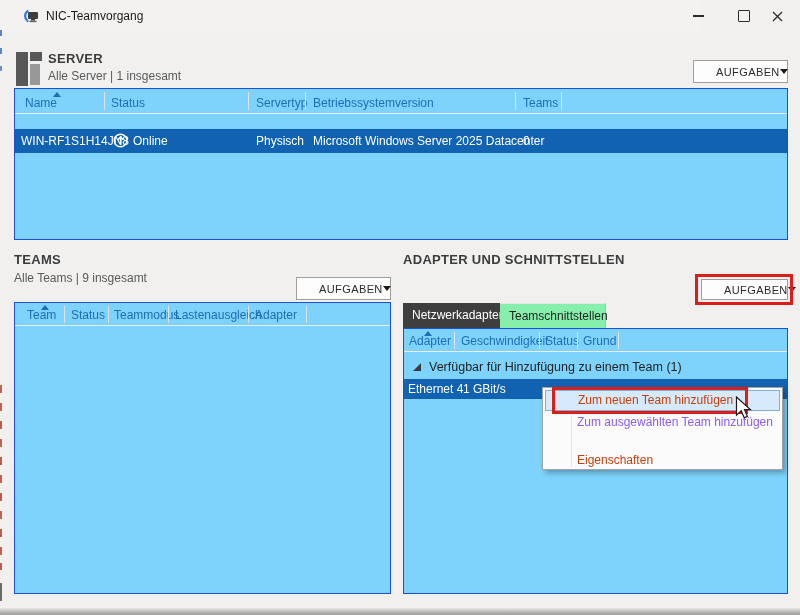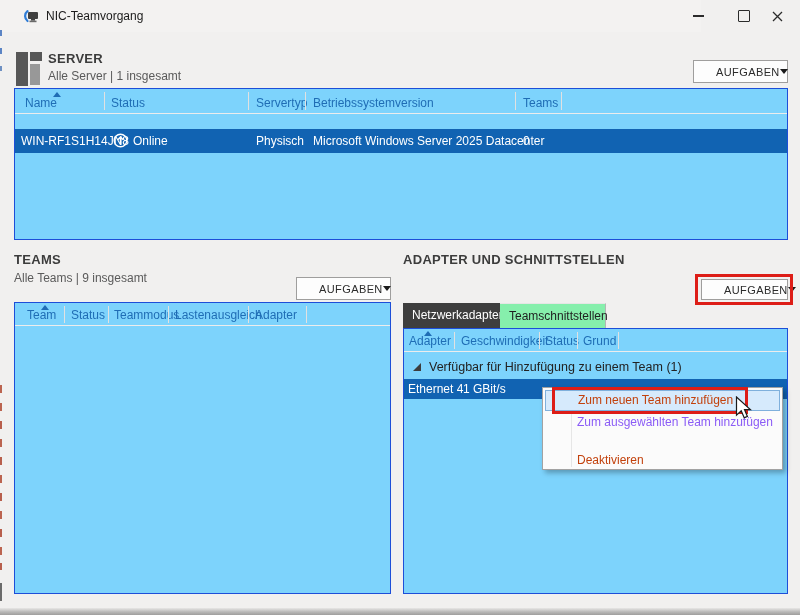--- a/index.html
+++ b/index.html
@@ -189,21 +189,21 @@
   <div class="sel-row" style="top:50px;height:20px;">
     <span class="cell" style="left:4px;line-height:20px;">Ethernet 4</span>
     <span class="cell" style="left:59px;line-height:20px;">1 GBit/s</span>
   </div>
 </div>
 
 <div class="abs ctx-menu">
   <span class="ctx-gutter-line"></span>
   <div class="ctx-item hover" style="top:2px;">Zum neuen Team hinzufügen</div>
   <div class="ctx-item disabled" style="top:24px;">Zum ausgewählten Team hinzufügen</div>
-  <div class="ctx-item" style="top:62px;">Deaktivieren</div>
+  <div class="ctx-item" style="top:62px;">Eigenschaften</div>
 </div>
 <div class="abs red-box" style="left:552px;top:387px;width:196px;height:27px;"></div>
 
 <span class="abs" style="left:735px;top:396px;">
   <svg width="19" height="25" viewBox="0 0 19 25">
     <path d="M1.5 1 L1.5 19.2 L6.2 14.8 L9.2 21.8 L12.4 20.4 L9.5 13.6 L15.4 13.6 Z" fill="#ffffff" stroke="#1a1a1a" stroke-width="1.2"></path>
   </svg>
 </span>
 
 <div class="abs edge-dash" style="top:30px;height:6px;background:#5b84c4;"></div>

